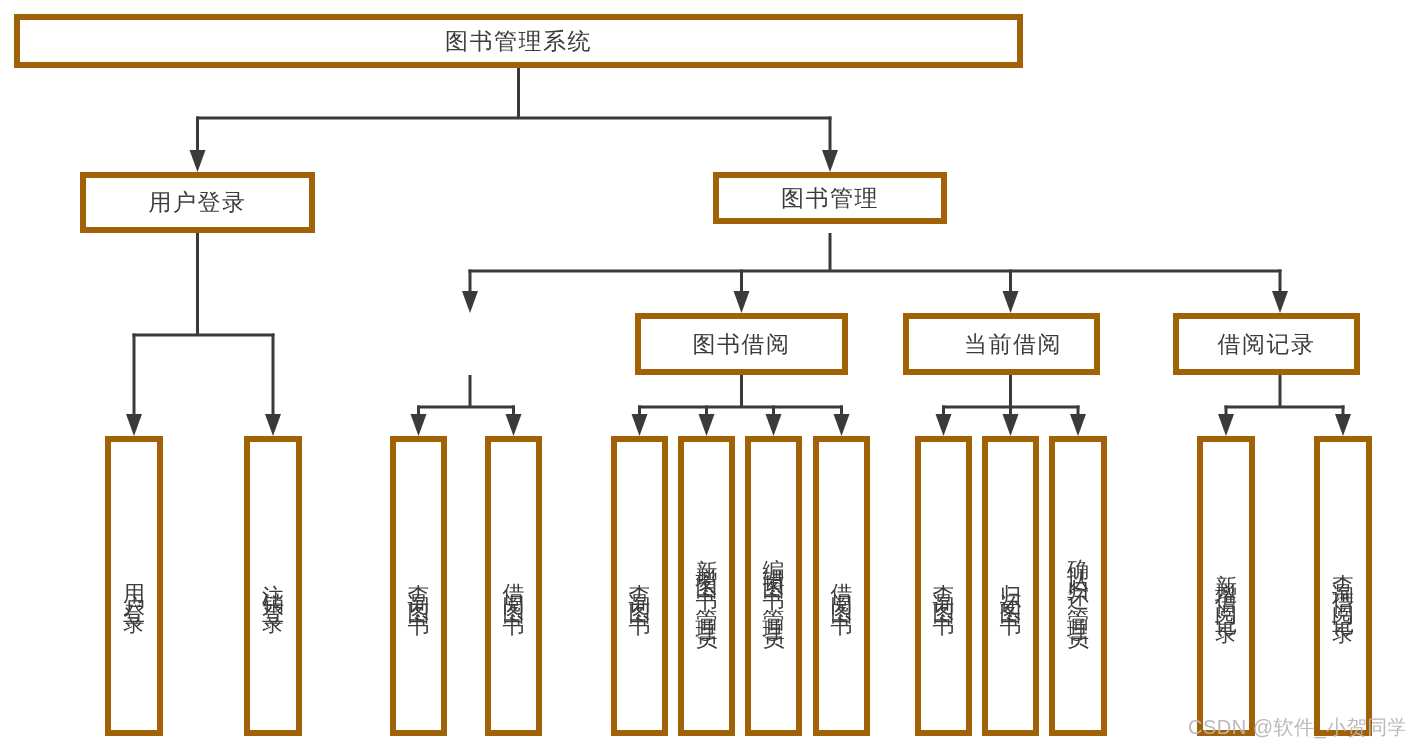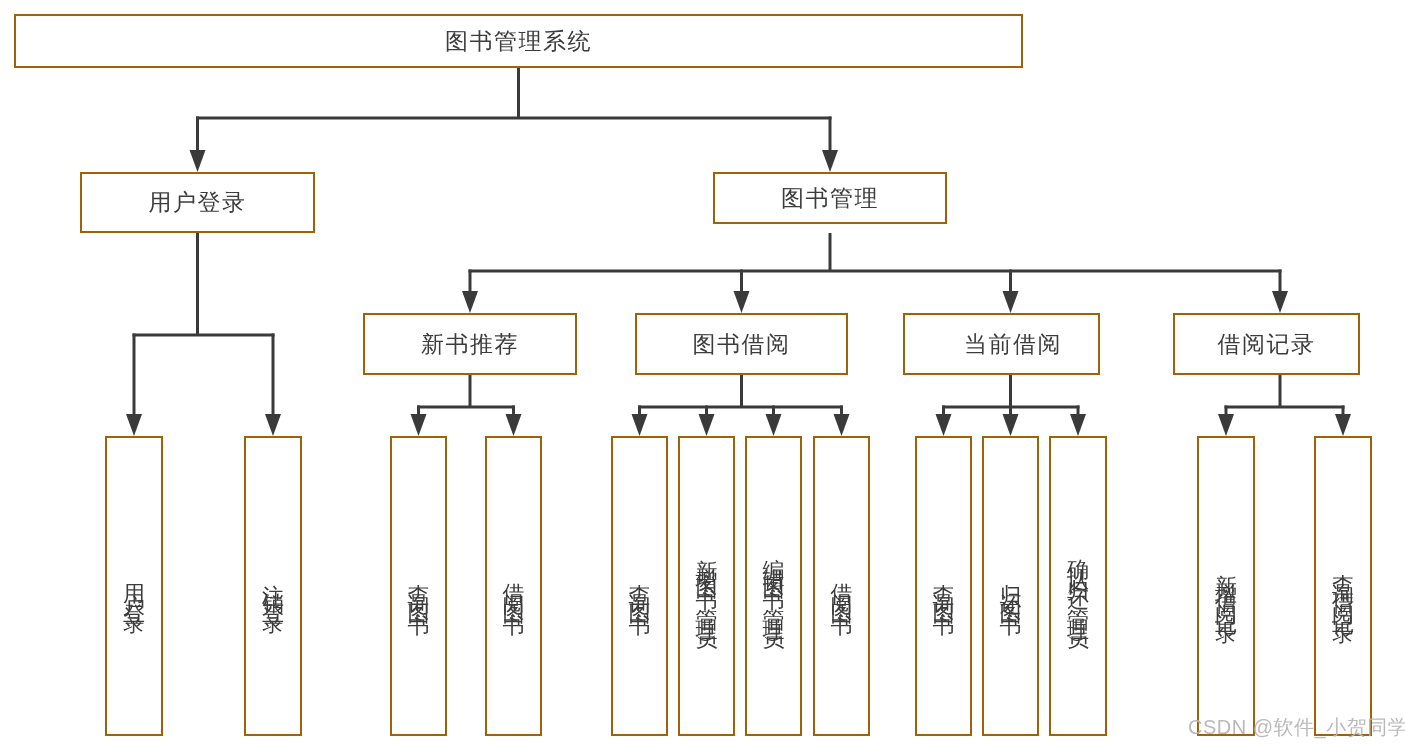--- a/index.html
+++ b/index.html
@@ -8,21 +8,21 @@
     width:1405px; height:747px;
     background:#ffffff;
     overflow:hidden;
     font-family:"Liberation Sans", sans-serif;
   }
   #connectors { position:absolute; left:0; top:0; z-index:1; }
   #nodes { position:absolute; left:0; top:0; width:100%; height:100%; z-index:2; }
   .node {
     position:absolute;
     box-sizing:border-box;
-    border:2px solid #a16207;
+    border:6px solid #a16207;
     background:#ffffff;
     display:flex;
     align-items:center;
     justify-content:center;
   }
   .node .lbl {
     color:#3c3c3c;
     white-space:nowrap;
   }
   .node.h .lbl {
@@ -114,23 +114,20 @@
       </div>
       <div class="node h" style="left: 713px; top: 172px; width: 234px; height: 52px;">
         <span class="lbl">图书管理</span>
       </div>
       <div class="node v" style="left: 105px; top: 436px; width: 58px; height: 300px;">
         <span class="lbl">用户登录</span>
       </div>
       <div class="node v" style="left: 244px; top: 436px; width: 58px; height: 300px;">
         <span class="lbl">注销登录</span>
       </div>
-      <div class="node h" style="left: 363px; top: 313px; width: 214px; height: 62px;">
-        <span class="lbl">新书推荐</span>
-      </div>
       <div class="node h" style="left: 635px; top: 313px; width: 213px; height: 62px;">
         <span class="lbl">图书借阅</span>
       </div>
       <div class="node h" style="left: 903px; top: 313px; width: 197px; height: 62px; padding-left: 23px;">
         <span class="lbl">当前借阅</span>
       </div>
       <div class="node h" style="left: 1173px; top: 313px; width: 187px; height: 62px;">
         <span class="lbl">借阅记录</span>
       </div>
       <div class="node v" style="left: 390px; top: 436px; width: 57px; height: 300px;">

